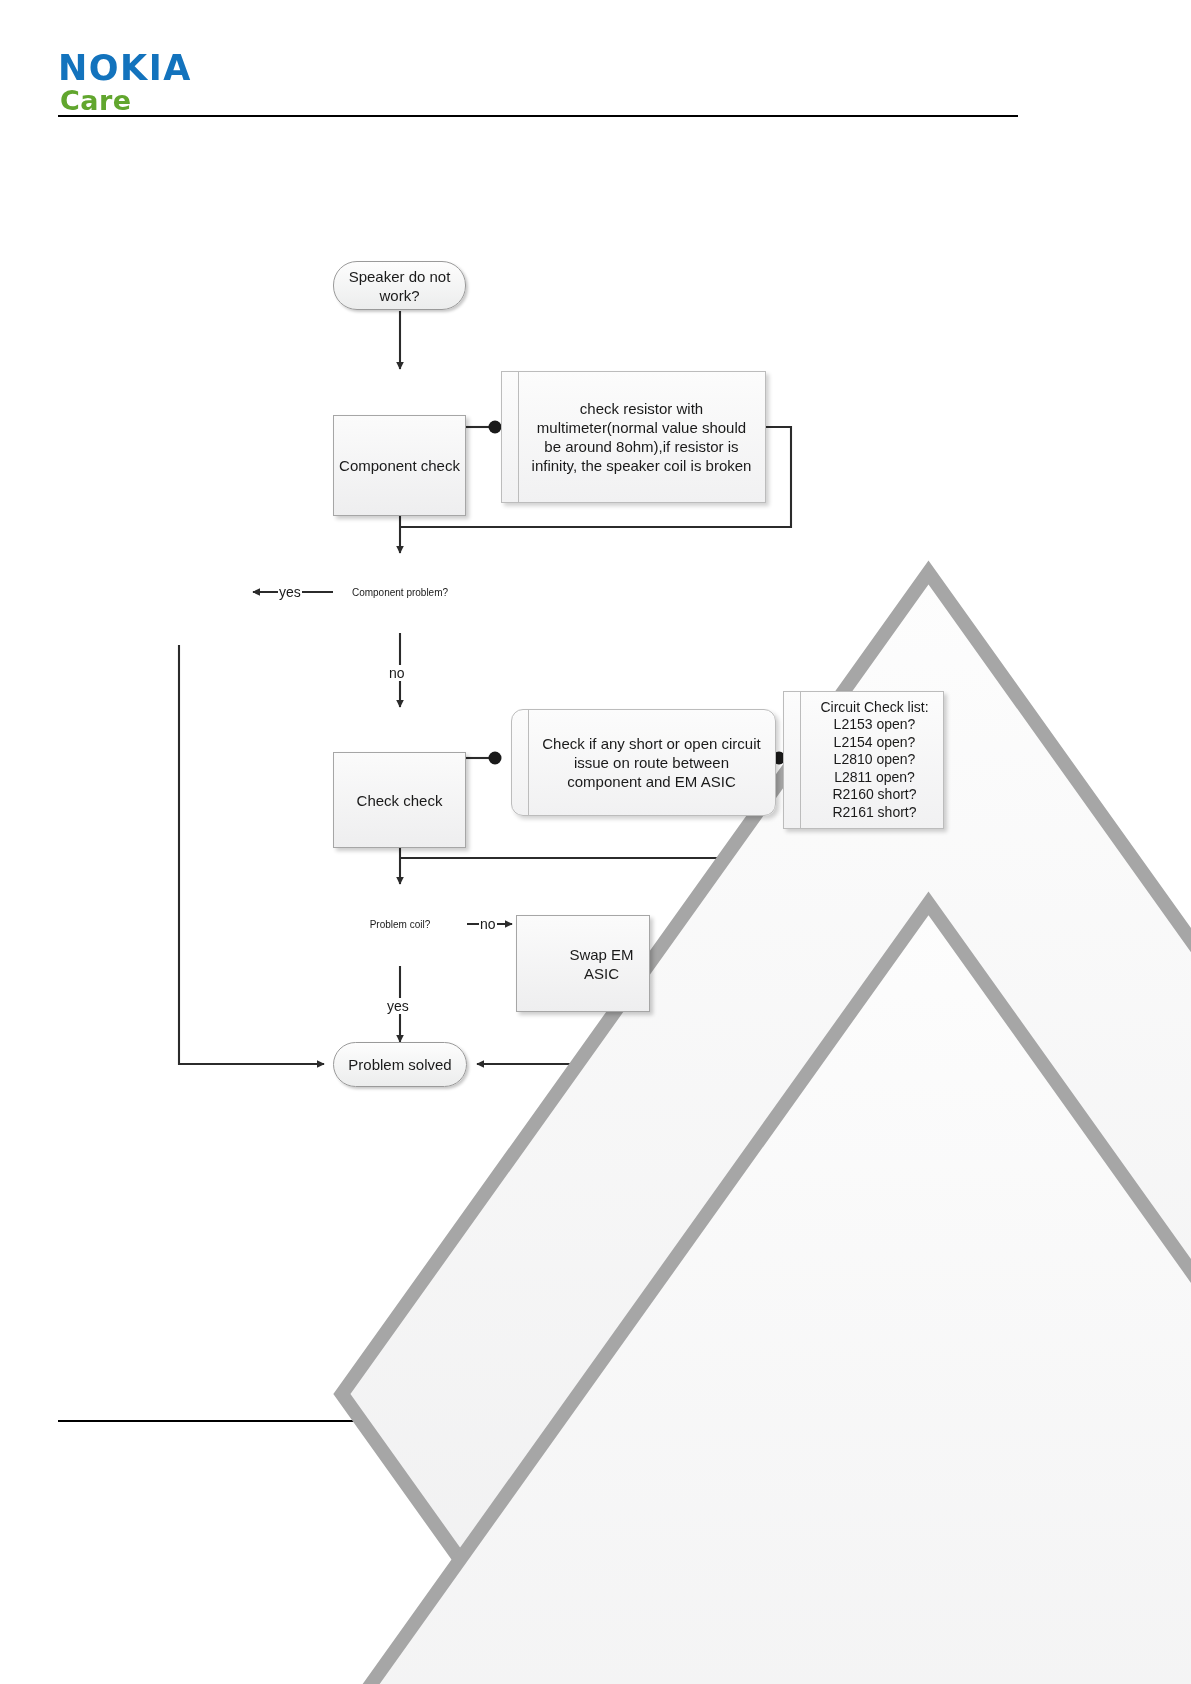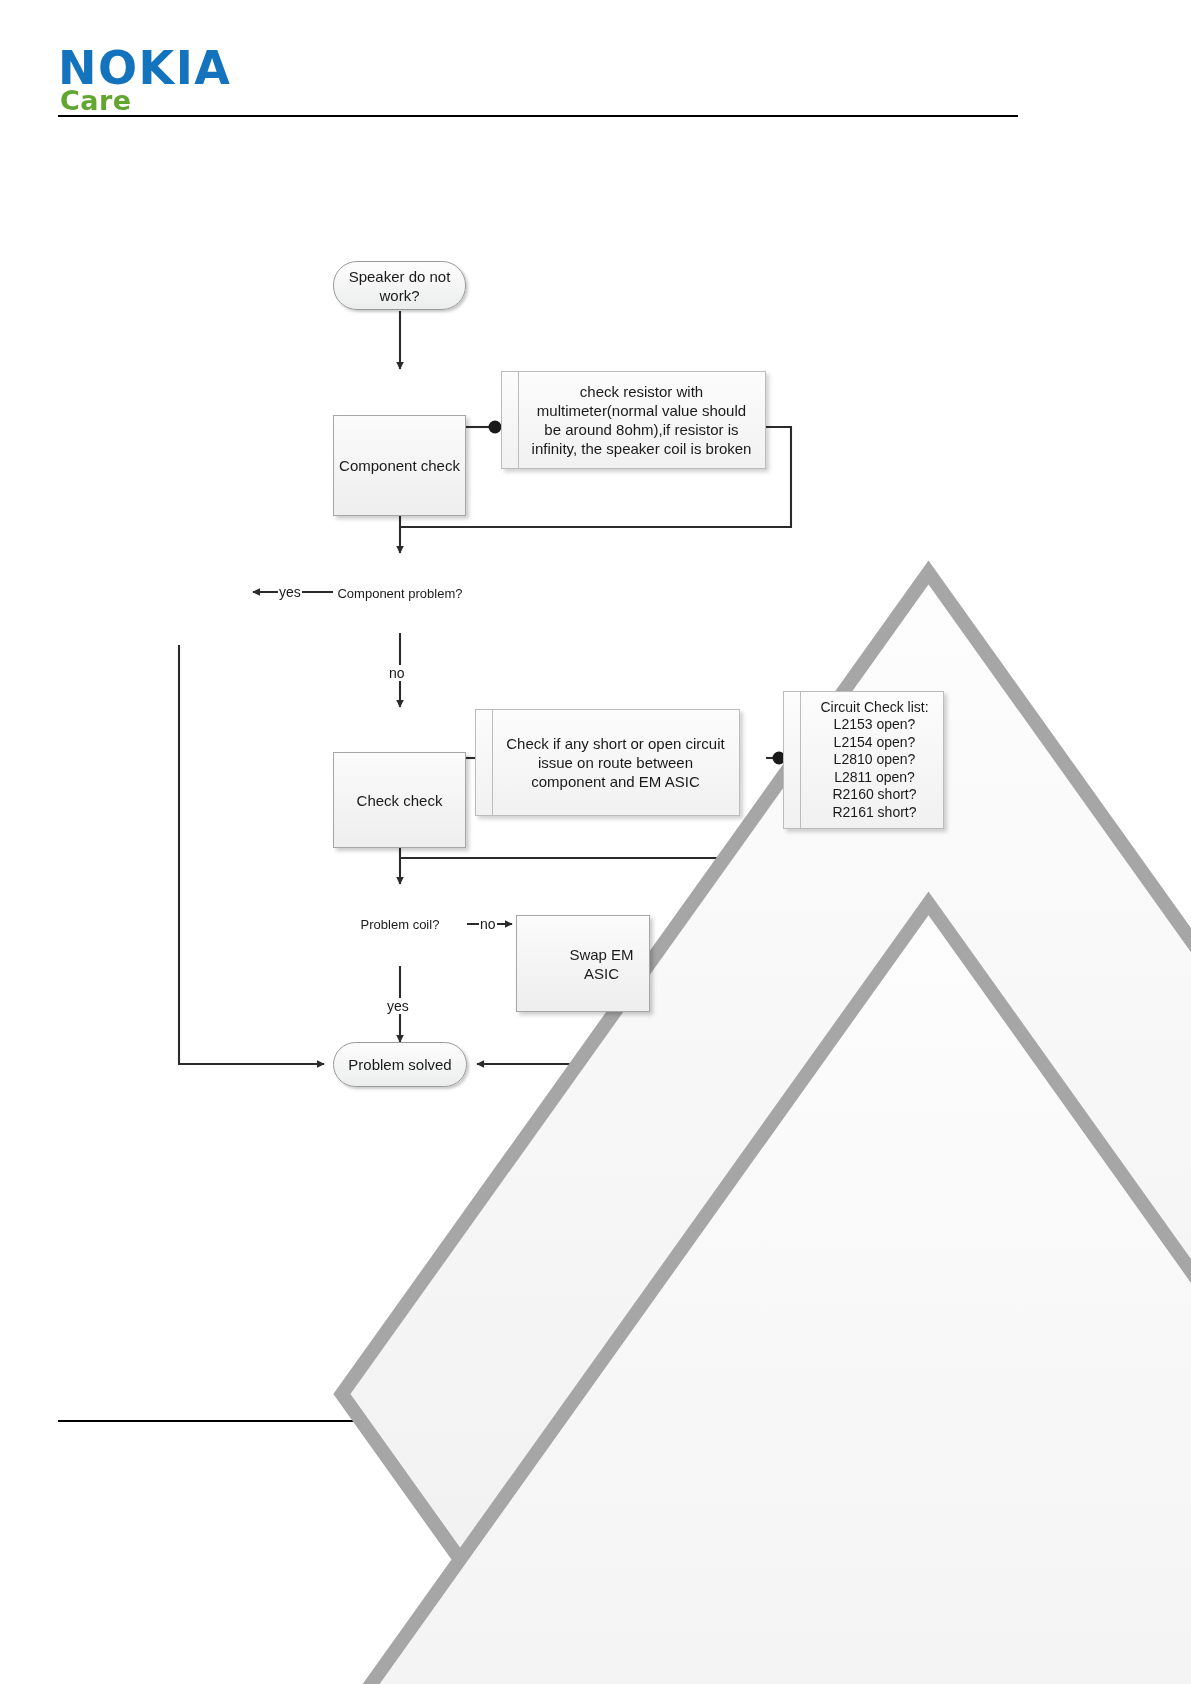--- a/index.html
+++ b/index.html
@@ -23,21 +23,21 @@
   .header {
     position: absolute;
     left: 58px;
     top: 52px;
     width: 960px;
     height: 70px;
   }
   .logo-nokia {
     font-family: "DejaVu Sans", sans-serif;
     font-weight: bold;
-    font-size: 46px;
+    font-size: 35px;
     letter-spacing: 1.5px;
     color: #1373bd;
     line-height: 33px;
     margin: 0;
   }
   .logo-care {
     font-family: "DejaVu Sans", sans-serif;
     font-weight: bold;
     font-size: 27px;
     letter-spacing: 0.5px;
@@ -165,22 +165,22 @@
     width: 100%; height: 100%;
   }
   .diamond-label {
     position: absolute;
     left: 0; top: 0;
     width: 100%; height: 100%;
     display: flex;
     align-items: center;
     justify-content: center;
     text-align: center;
-    font-size: 13px;
-    line-height: 19px;
+    font-size: 10px;
+    line-height: 26px;
     color: #1a1a1a;
   }
 
   .edge-label {
     position: absolute;
     font-size: 14px;
     line-height: 16px;
     color: #1a1a1a;
     background: #ffffff;
     padding: 0 1px;
@@ -241,39 +241,39 @@
         <circle cx="495" cy="427" r="6.5"></circle>
         <circle cx="495" cy="758" r="6.5"></circle>
         <circle cx="779" cy="758" r="6.5"></circle>
       </g>
     </svg>
 
     <div class="node term" style="left:333px; top:261px; width:133px; height:49px;">Speaker  do not work?</div>
 
     <div class="node proc" style="left:333px; top:375px; width:133px; height:101px;">Component check</div>
 
-    <div class="note" style="left:501px; top:371px; width:265px; height:98px;">check resistor with multimeter(normal value should be around 8ohm),if resistor is infinity, the speaker coil is broken</div>
+    <div class="note" style="left:501px; top:371px; width:265px; height:132px;">check resistor with multimeter(normal value should be around 8ohm),if resistor is infinity, the speaker coil is broken</div>
 
     <div class="diamond-wrap" style="left:333px; top:552px; width:134px; height:82px;">
       <svg class="diamond-shape" viewBox="0 0 134 82" preserveAspectRatio="none">
         <defs>
           <linearGradient id="dg1" x1="0" y1="0" x2="0" y2="1">
             <stop offset="0%" stop-color="#fdfdfd"></stop>
             <stop offset="100%" stop-color="#eaeaeb"></stop>
           </linearGradient>
         </defs>
         <polygon points="67,1 133,41 67,81 1,41" fill="url(#dg1)" stroke="#a6a6a6" stroke-width="1"></polygon>
       </svg>
       <div class="diamond-label">Component problem?</div>
     </div>
 
 
     <div class="node proc" style="left:333px; top:712px; width:133px; height:96px;">Check check</div>
 
-    <div class="note" style="left:475px; top:709px; width:265px; height:107px;">Check if any short or open circuit issue on route between component and EM ASIC</div>
+    <div class="note" style="left:511px; top:709px; width:265px; height:107px;border-radius:12px;">Check if any short or open circuit issue on route between component and EM ASIC</div>
 
     <div class="note" style="left:783px; top:691px; width:161px; height:138px; font-size:14px; line-height:17.5px; padding-left:32px;">
       <span class="note-list">Circuit Check list:
 L2153 open?
 L2154 open?
 L2810 open?
 L2811 open?
 R2160 short?
 R2161 short?</span>
     </div>

